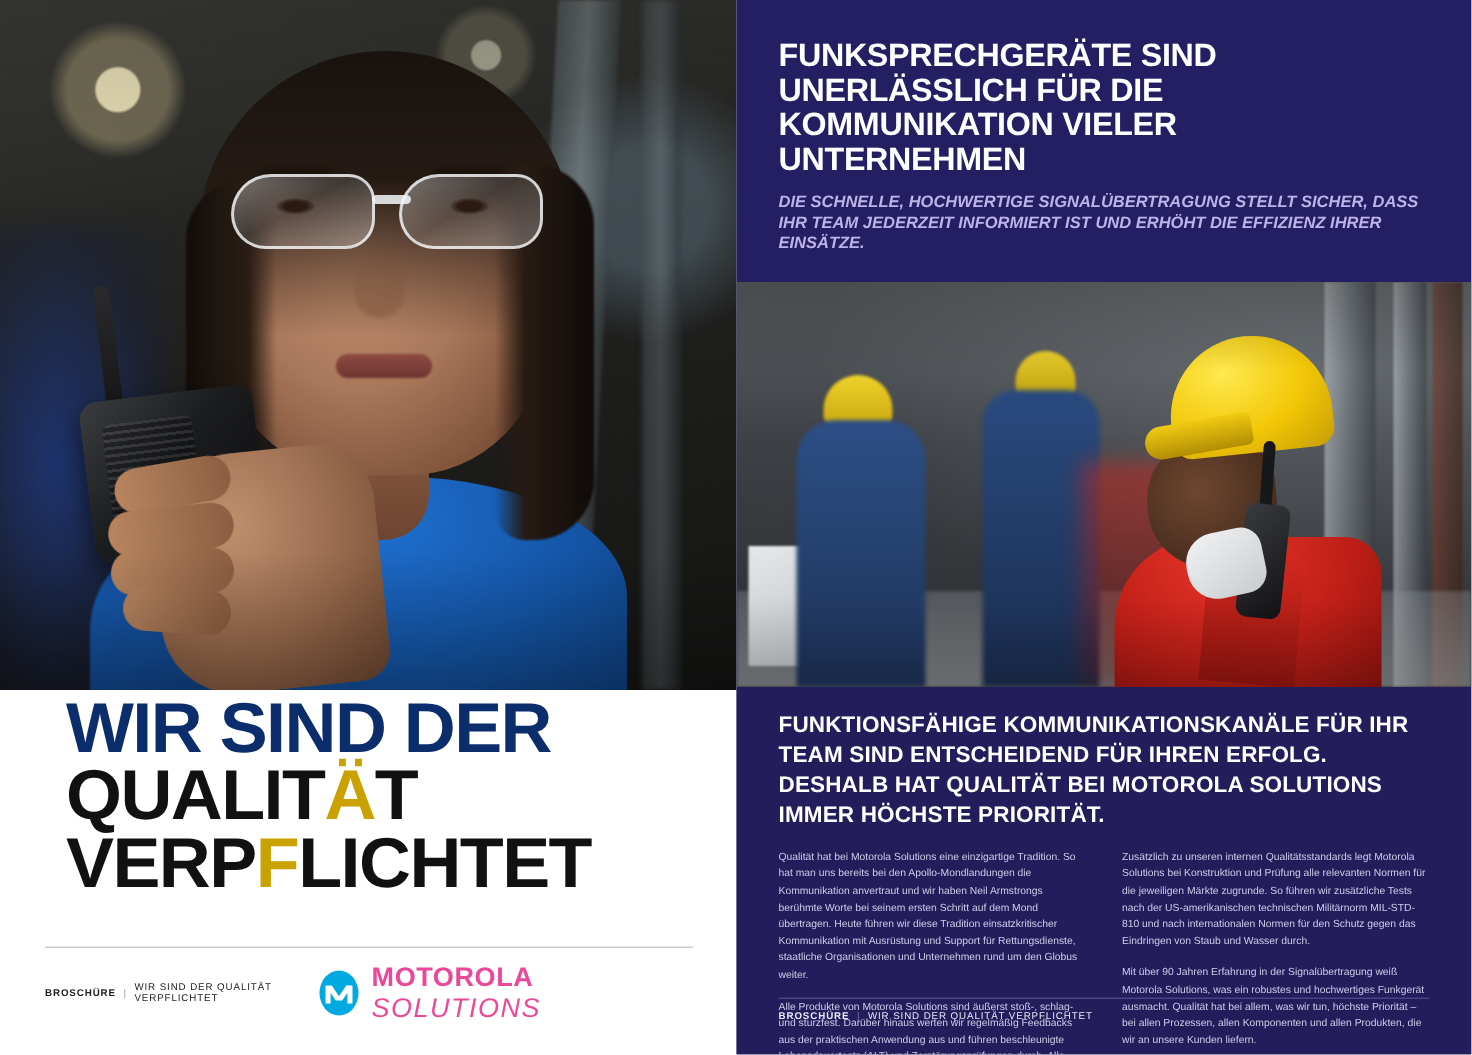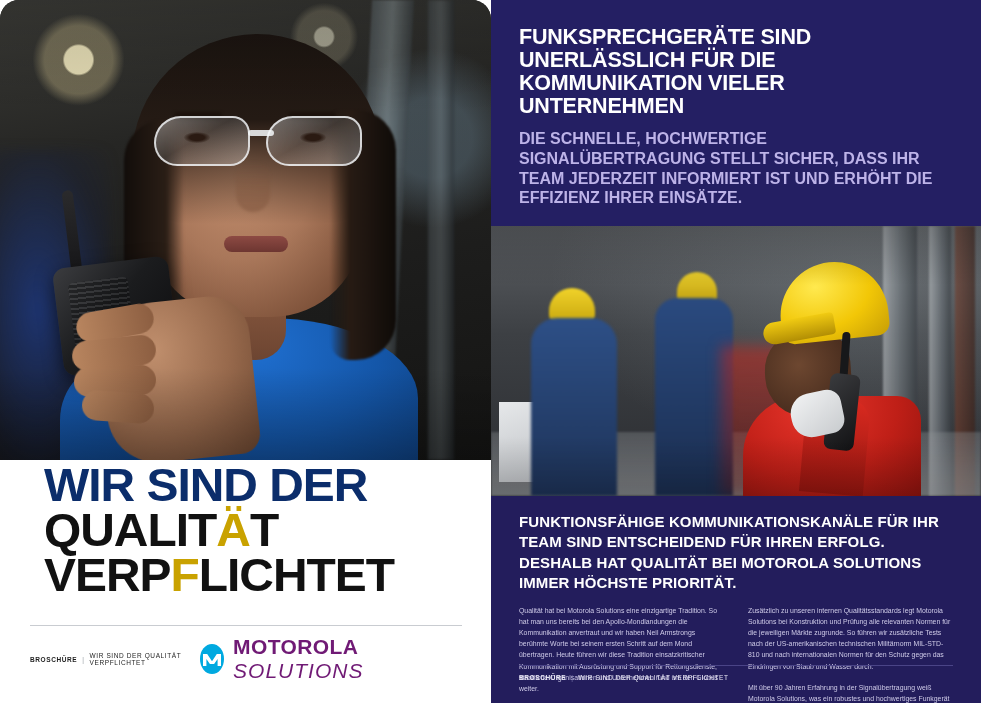--- a/index.html
+++ b/index.html
@@ -9,21 +9,20 @@
     background:#ffffff;
     display:flex;
   }
 
   
   .left-page {
     width:491px; height:703px;
     position:relative;
     background:#ffffff;
     overflow:hidden;
-    border-radius:19px;
   }
   .left-photo {
     position:absolute; left:0; top:0; width:491px; height:460px;
     overflow:hidden;
     background:#1a1a18;
   }
   .lp-bg {
     position:absolute; inset:0;
     background:
       radial-gradient(circle at 16% 13%, rgba(255,245,200,0.85) 0 14px, rgba(255,235,170,0.30) 16px 34px, rgba(0,0,0,0) 46px),
@@ -197,21 +196,21 @@
   .footer-meta { font-size:6.5px; letter-spacing:0.6px; color:#1d1d1d; display:flex; align-items:center; gap:5px; }
   .footer-meta .b { font-weight:bold; }
   .footer-meta .sep { color:#9aa0a6; }
   .footer-logo { margin-left:auto; display:flex; align-items:center; gap:9px; padding-right:18px; }
   .m-badge {
     width:30px; height:30px; border-radius:50%;
     background:#00a9e0;
     display:flex; align-items:center; justify-content:center;
   }
   .m-badge svg { display:block; }
-  .logo-text { font-size:21px; letter-spacing:0.4px; color:#701a75; }
+  .logo-text { font-size:18px; letter-spacing:0.4px; color:#ec4899; }
   .logo-text .bold { font-weight:bold; }
   .logo-text .light { font-weight:normal; font-style:italic; letter-spacing:1px; }
 
   
   .right-page {
     width:490px; height:703px;
     position:relative;
     background:#231d5c;
     overflow:hidden;
   }
@@ -224,24 +223,25 @@
     font-weight:bold;
     font-size:21.5px;
     line-height:1.07;
     color:#ffffff;
     letter-spacing:-0.2px;
     text-transform:uppercase;
   }
   .rp-sub {
     margin-top:11px;
     font-weight:bold;
-    font-size:16px;
+    font-size:11px;
     line-height:1.24;
     color:#bdb3e8;
     text-transform:uppercase;
+    font-style:italic;
   }
   .rp-photo {
     position:relative;
     height:270px;
     overflow:hidden;
     background:#2a2a2e;
   }
   .rp-bg {
     position:absolute; inset:0;
     background:

